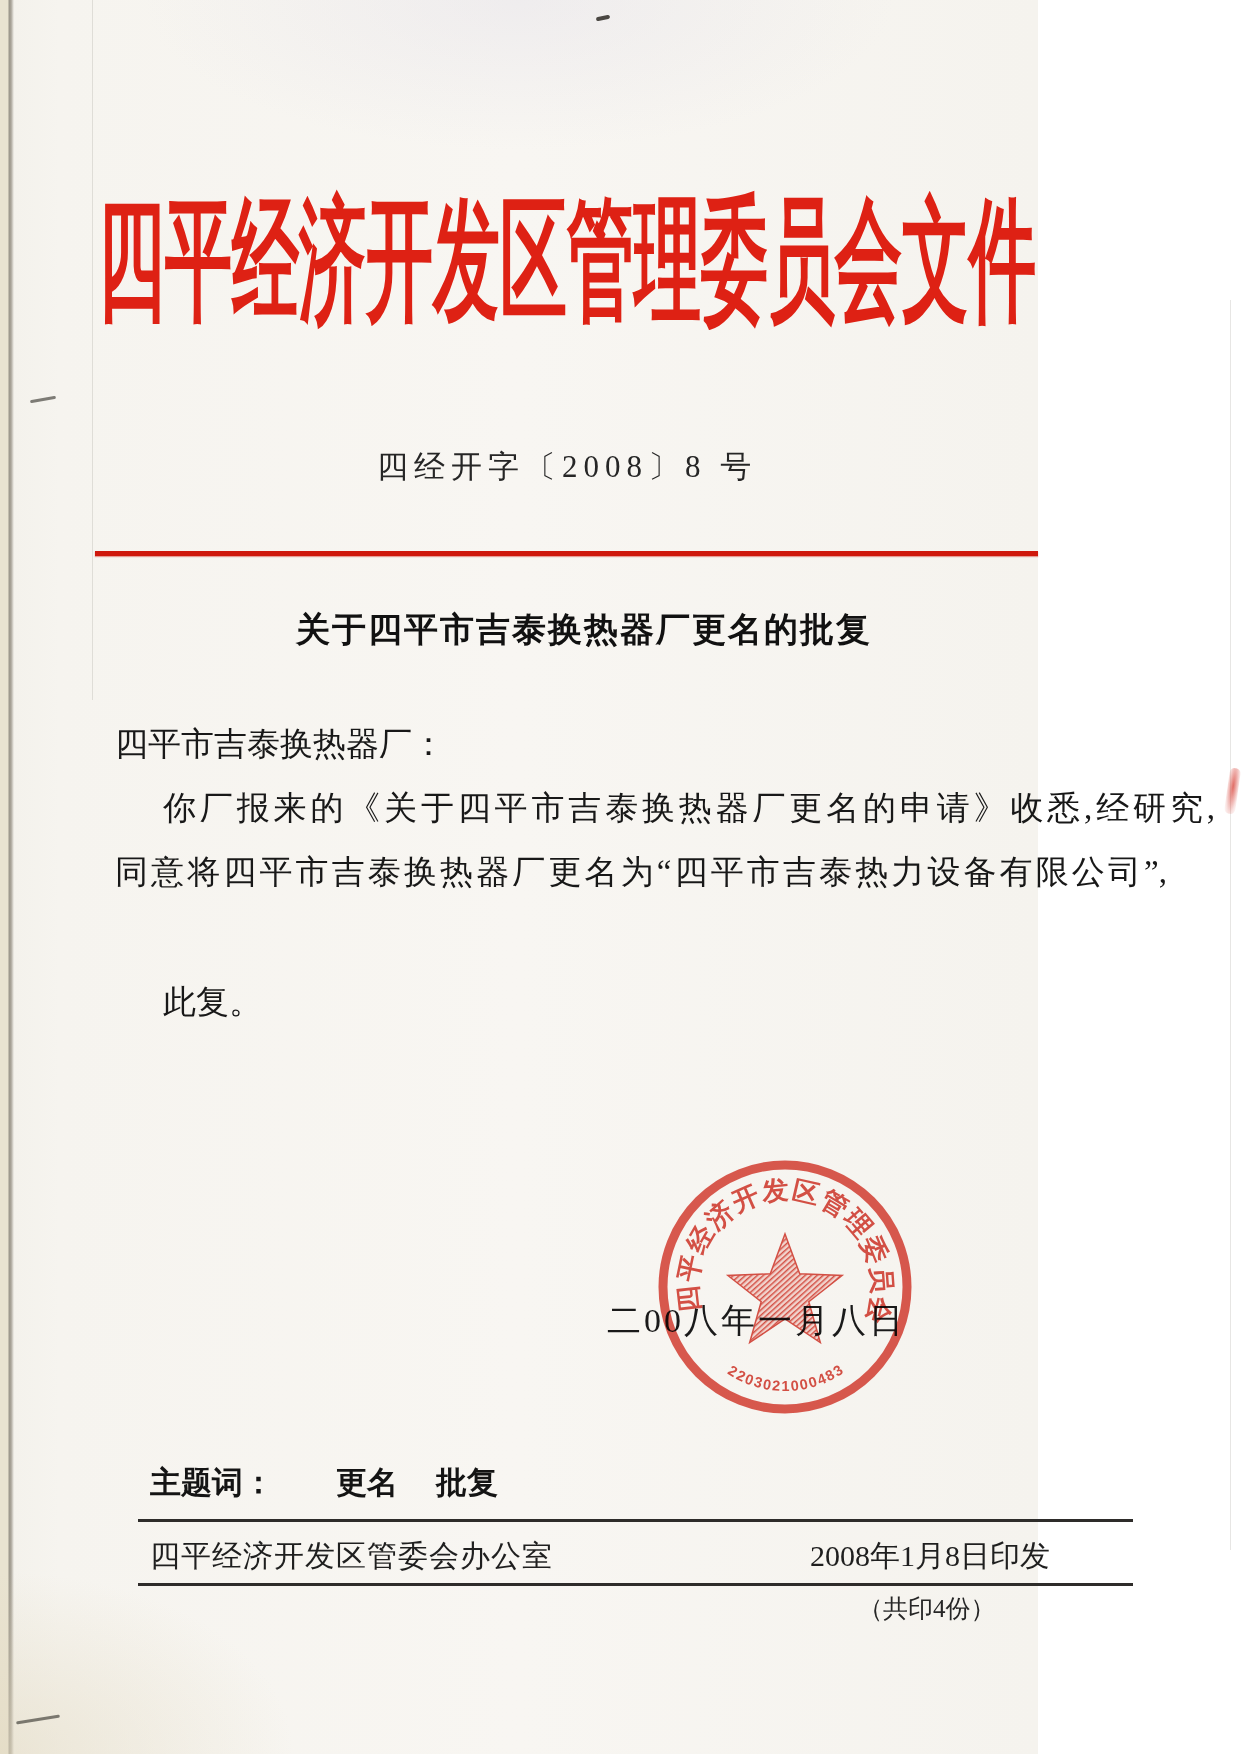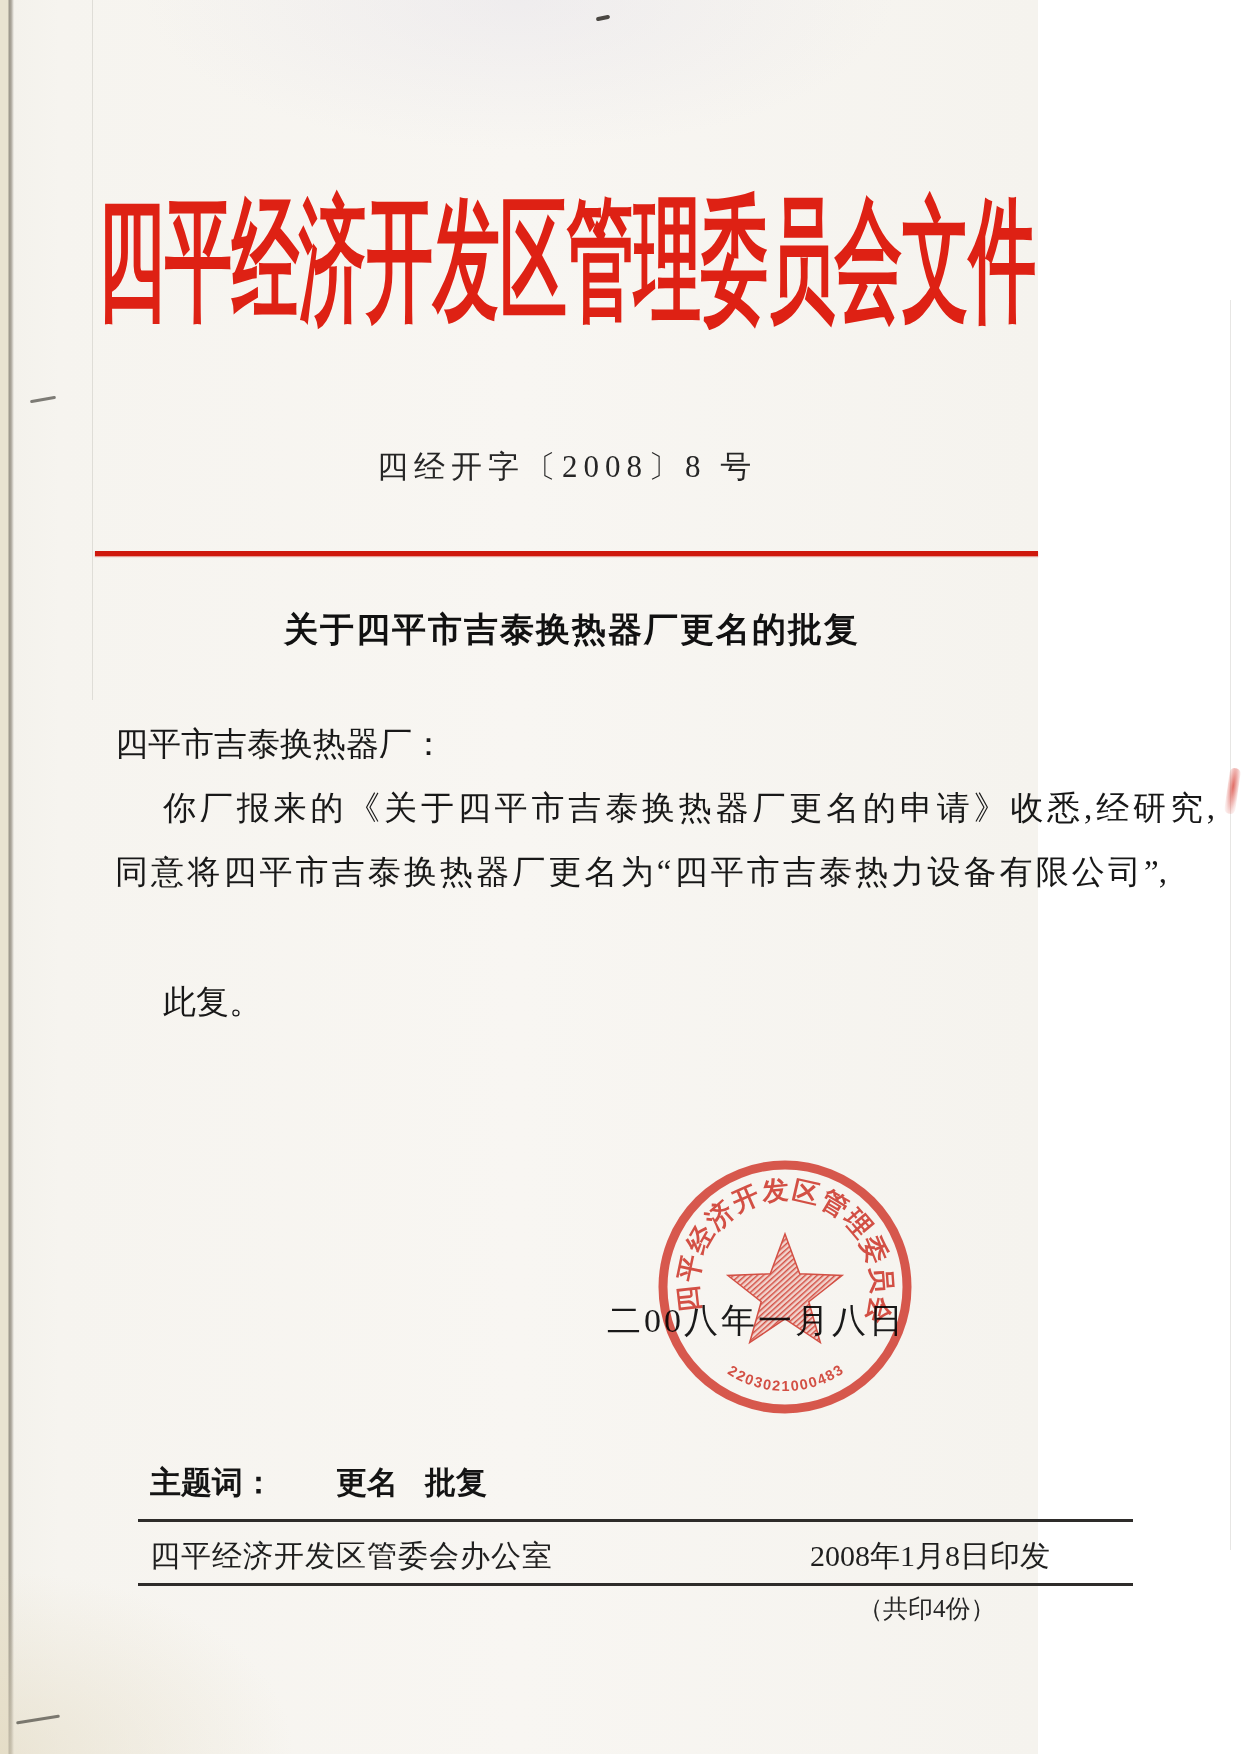--- a/index.html
+++ b/index.html
@@ -33,21 +33,21 @@
   }
   .doc-number{
     position:absolute;left:567px;top:446px;transform:translateX(-50%);
     font-size:31px;letter-spacing:6px;white-space:nowrap;color:#262626;
   }
   .red-rule{
     position:absolute;left:95px;top:551px;width:943px;height:5px;
     background:#cf180c;box-shadow:0 1px 1px rgba(207,24,12,.4);
   }
   .doc-title{
-    position:absolute;left:572px;top:607px;transform:translateX(-50%);
+    position:absolute;left:584px;top:607px;transform:translateX(-50%);
     font-family:"Liberation Sans","DejaVu Sans",sans-serif;
     font-weight:700;font-size:34px;letter-spacing:2px;white-space:nowrap;color:#111;
   }
   .body-line{
     position:absolute;left:115px;width:1052px;
     font-size:33px;line-height:44px;white-space:nowrap;color:#181818;
   }
   .body-line.stretch{
     white-space:normal;text-align:justify;text-align-last:justify;
   }
@@ -59,21 +59,21 @@
   .seal{
     position:absolute;left:652px;top:1154px;
     mix-blend-mode:multiply;opacity:.93;
   }
   .subject-row{
     position:absolute;left:150px;top:1462px;
     font-family:"Liberation Sans","DejaVu Sans",sans-serif;
     font-weight:700;font-size:31px;color:#141414;white-space:nowrap;
   }
   .subject-row .kw1{margin-left:62px;}
-  .subject-row .kw2{margin-left:27px;}
+  .subject-row .kw2{margin-left:38px;}
   .hline{position:absolute;left:138px;width:995px;height:3px;background:#2e2c2a;}
   .footer-office{
     position:absolute;left:150px;top:1536px;
     font-size:30px;letter-spacing:1px;white-space:nowrap;color:#1f1f1f;
   }
   .footer-date{
     position:absolute;left:810px;top:1536px;
     font-size:30px;white-space:nowrap;color:#1f1f1f;
   }
   .copies{

